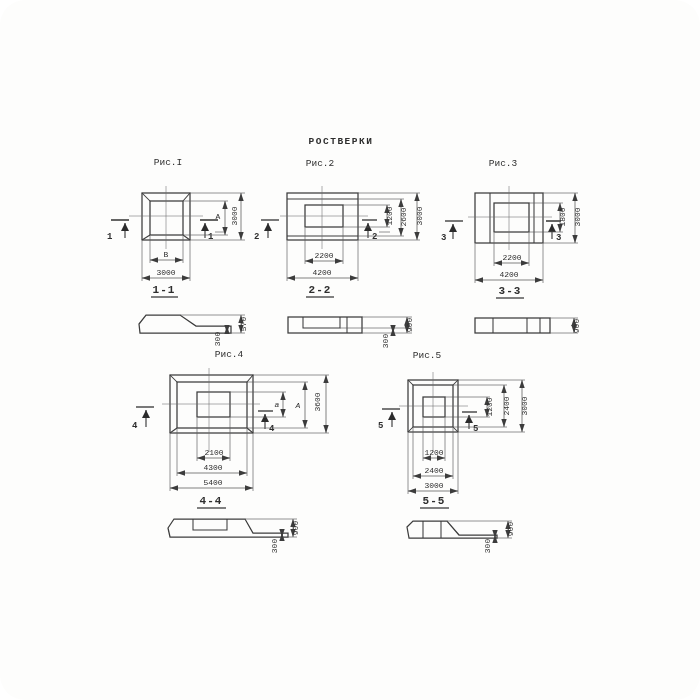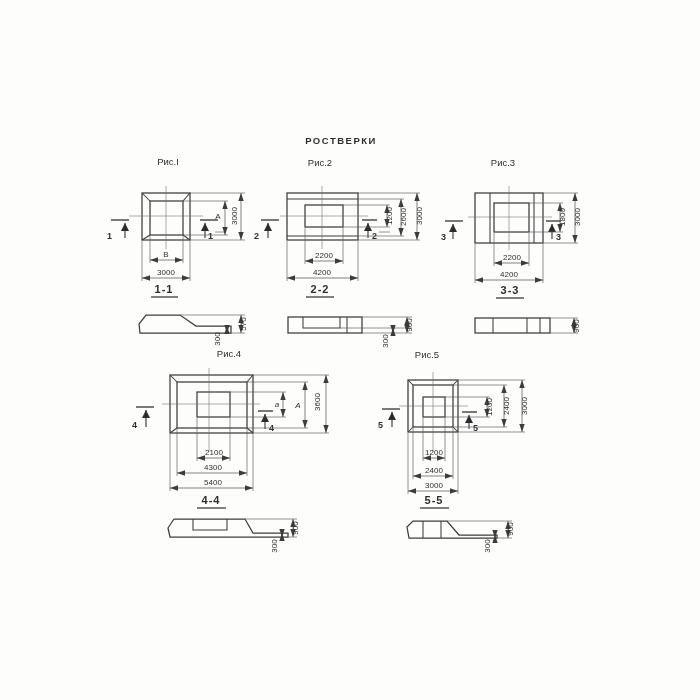--- a/index.html
+++ b/index.html
@@ -1,17 +1,17 @@
 <!DOCTYPE html>
 <html><head>
 <meta charset="utf-8">
 <style>
   html,body{margin:0;padding:0;background:#ffffff;}
   #canvas{position:relative;width:700px;height:700px;background:#fdfdfc;overflow:hidden;
-          font-family:Liberation Sans, sans-serif;}
+          font-family:Liberation Mono, monospace;border-radius:25px;}
   svg{display:block}
   .ol{fill:none;stroke:#3c3c3c;stroke-width:1.25;stroke-linejoin:miter;}
   .ol2{fill:none;stroke:#3c3c3c;stroke-width:1.05;}
   .tl{fill:none;stroke:#5a5a5a;stroke-width:0.65;}
   .cl{fill:none;stroke:#6a6a6a;stroke-width:0.55;}
   .dim{fill:none;stroke:#4a4a4a;stroke-width:0.7;}
   .cut{fill:none;stroke:#323232;stroke-width:1.1;}
   .bar{fill:none;stroke:#323232;stroke-width:1.3;}
   text{fill:#2e2e2e;}
   .t{font-size:8px;}

